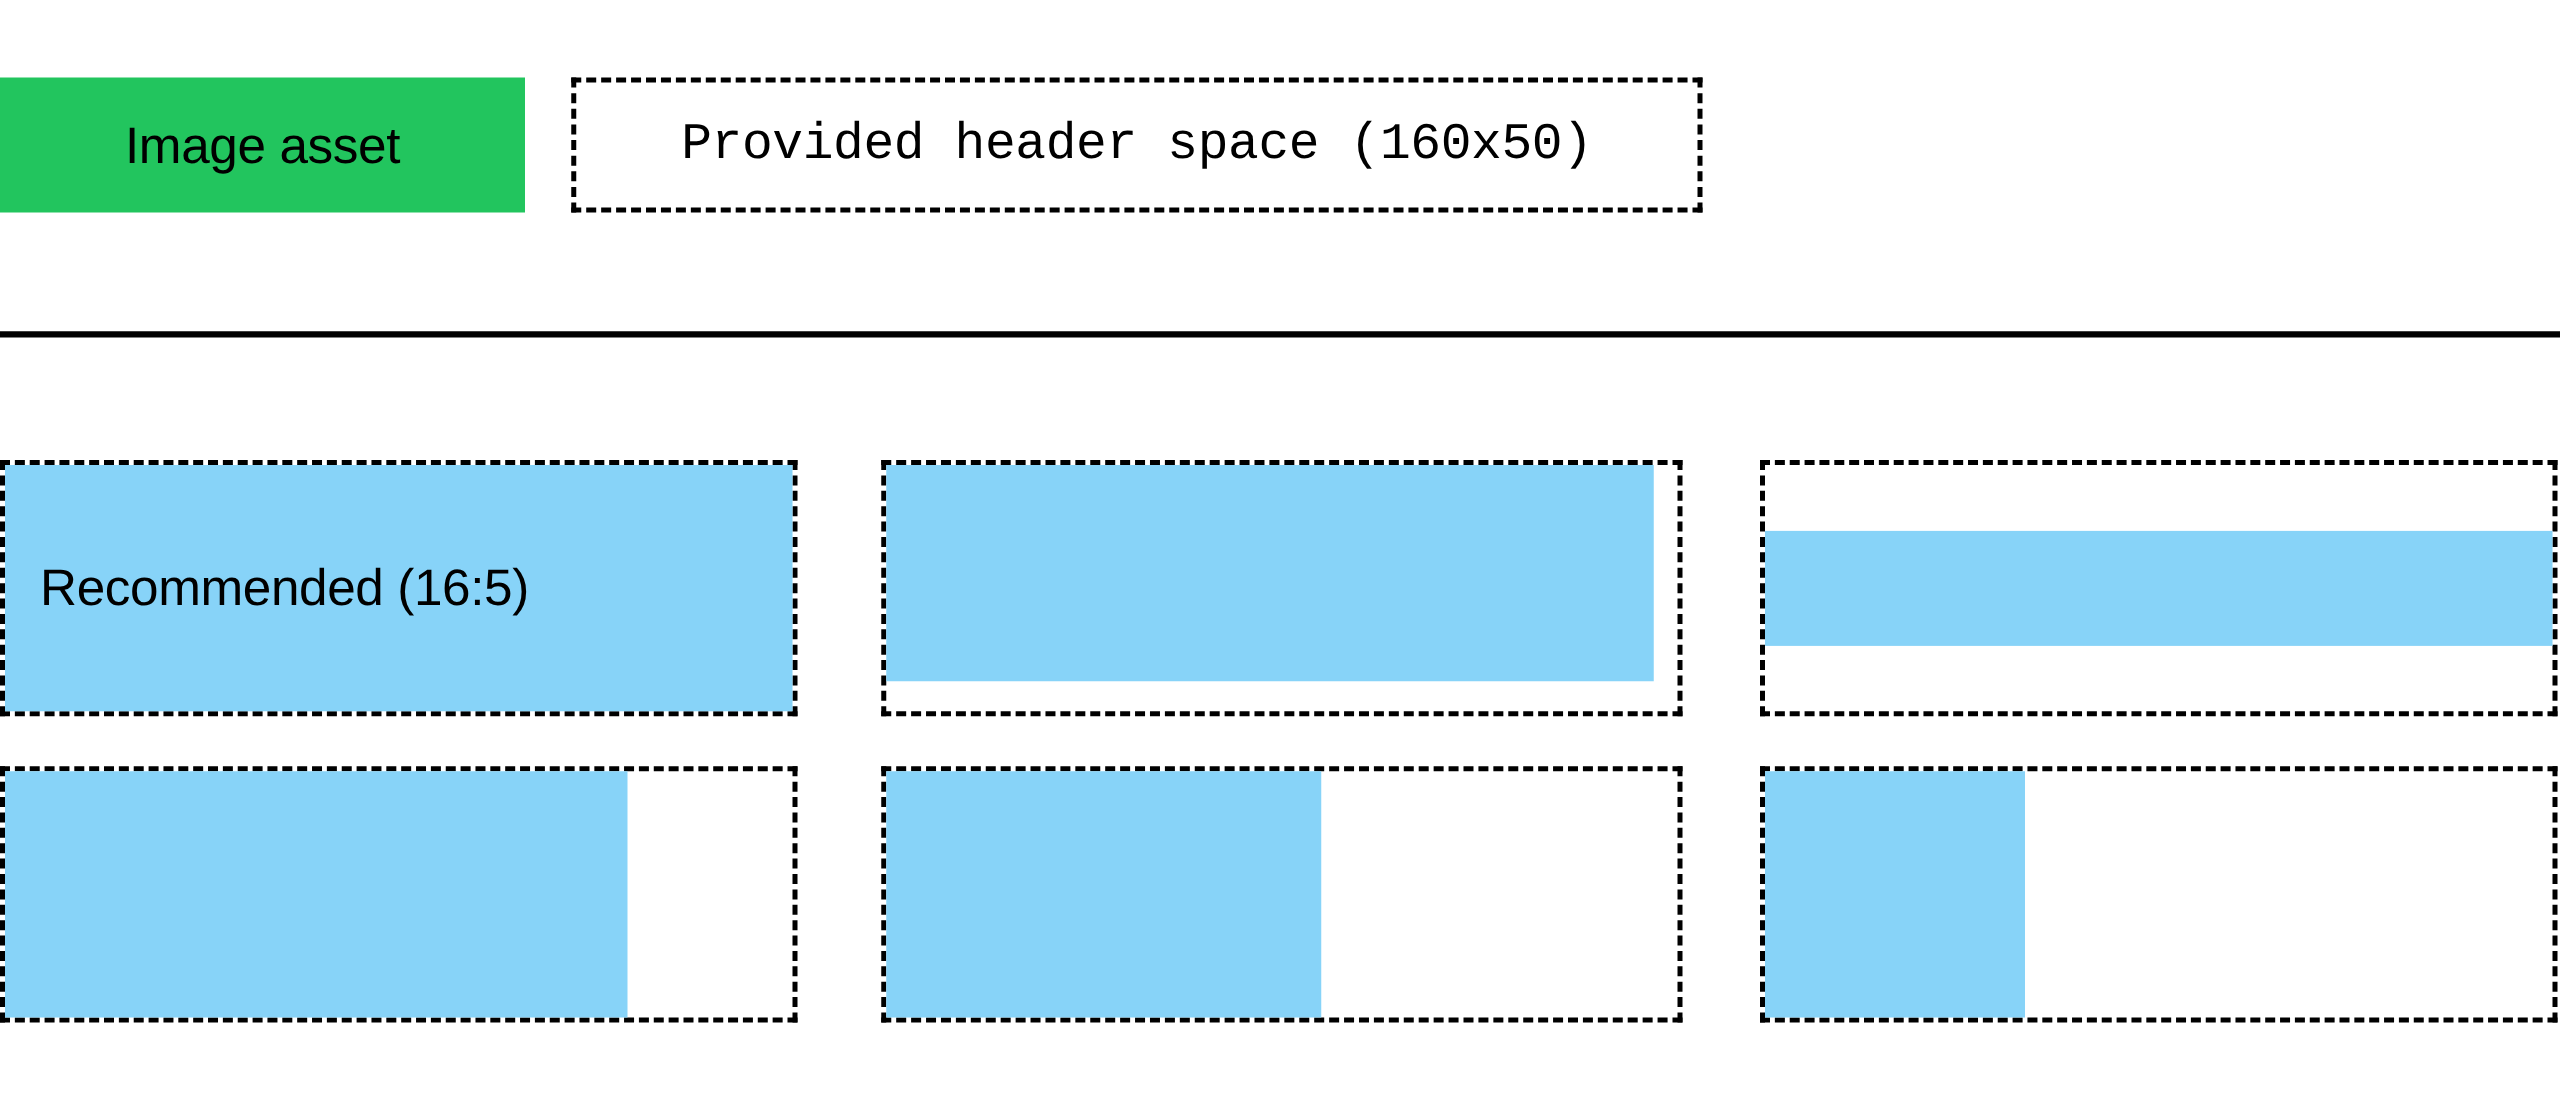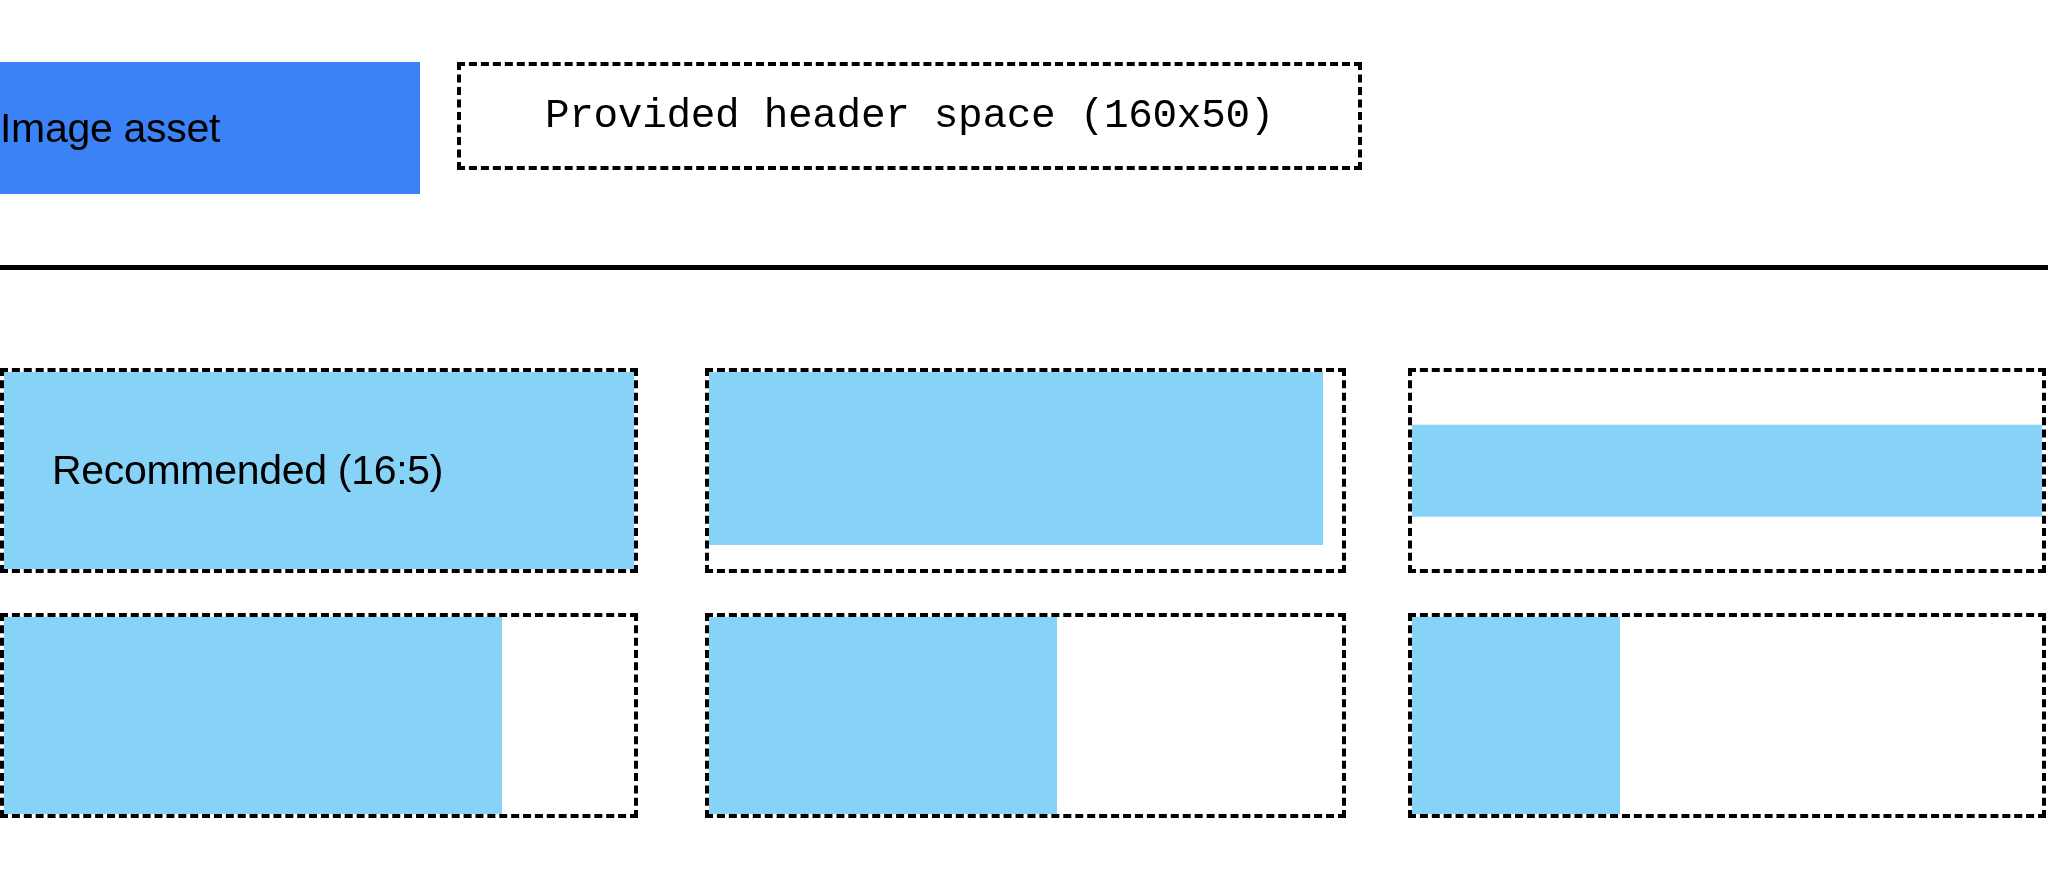--- a/index.html
+++ b/index.html
@@ -29,24 +29,25 @@
     top: 62px;
     width: 2048px;
     height: 108px;
   }
 
   .legend-swatch {
     position: absolute;
     left: 0;
     top: 0;
     width: 420px;
-    height: 132px;
-    background: #3b82f6;
+    height: 108px;
+    background: #22c55e;
     display: flex;
     align-items: center;
+    justify-content: center;
     box-sizing: border-box;
   }
   .legend-swatch span {
     font-size: 41px;
     line-height: 1;
     letter-spacing: -0.3px;
     color: #000;
   }
 
   .header-space-box {
@@ -118,21 +119,21 @@
     background: #87d3f8;
     display: flex;
     align-items: center;
   }
 
   .fill-label {
     font-size: 41px;
     line-height: 1;
     letter-spacing: -0.3px;
     color: #000000;
-    padding-left: 48px;
+    padding-left: 28px;
     white-space: nowrap;
   }
 </style>
 </head>
 <body>
 
 <div class="page">
 
   <div class="header-row">
 

